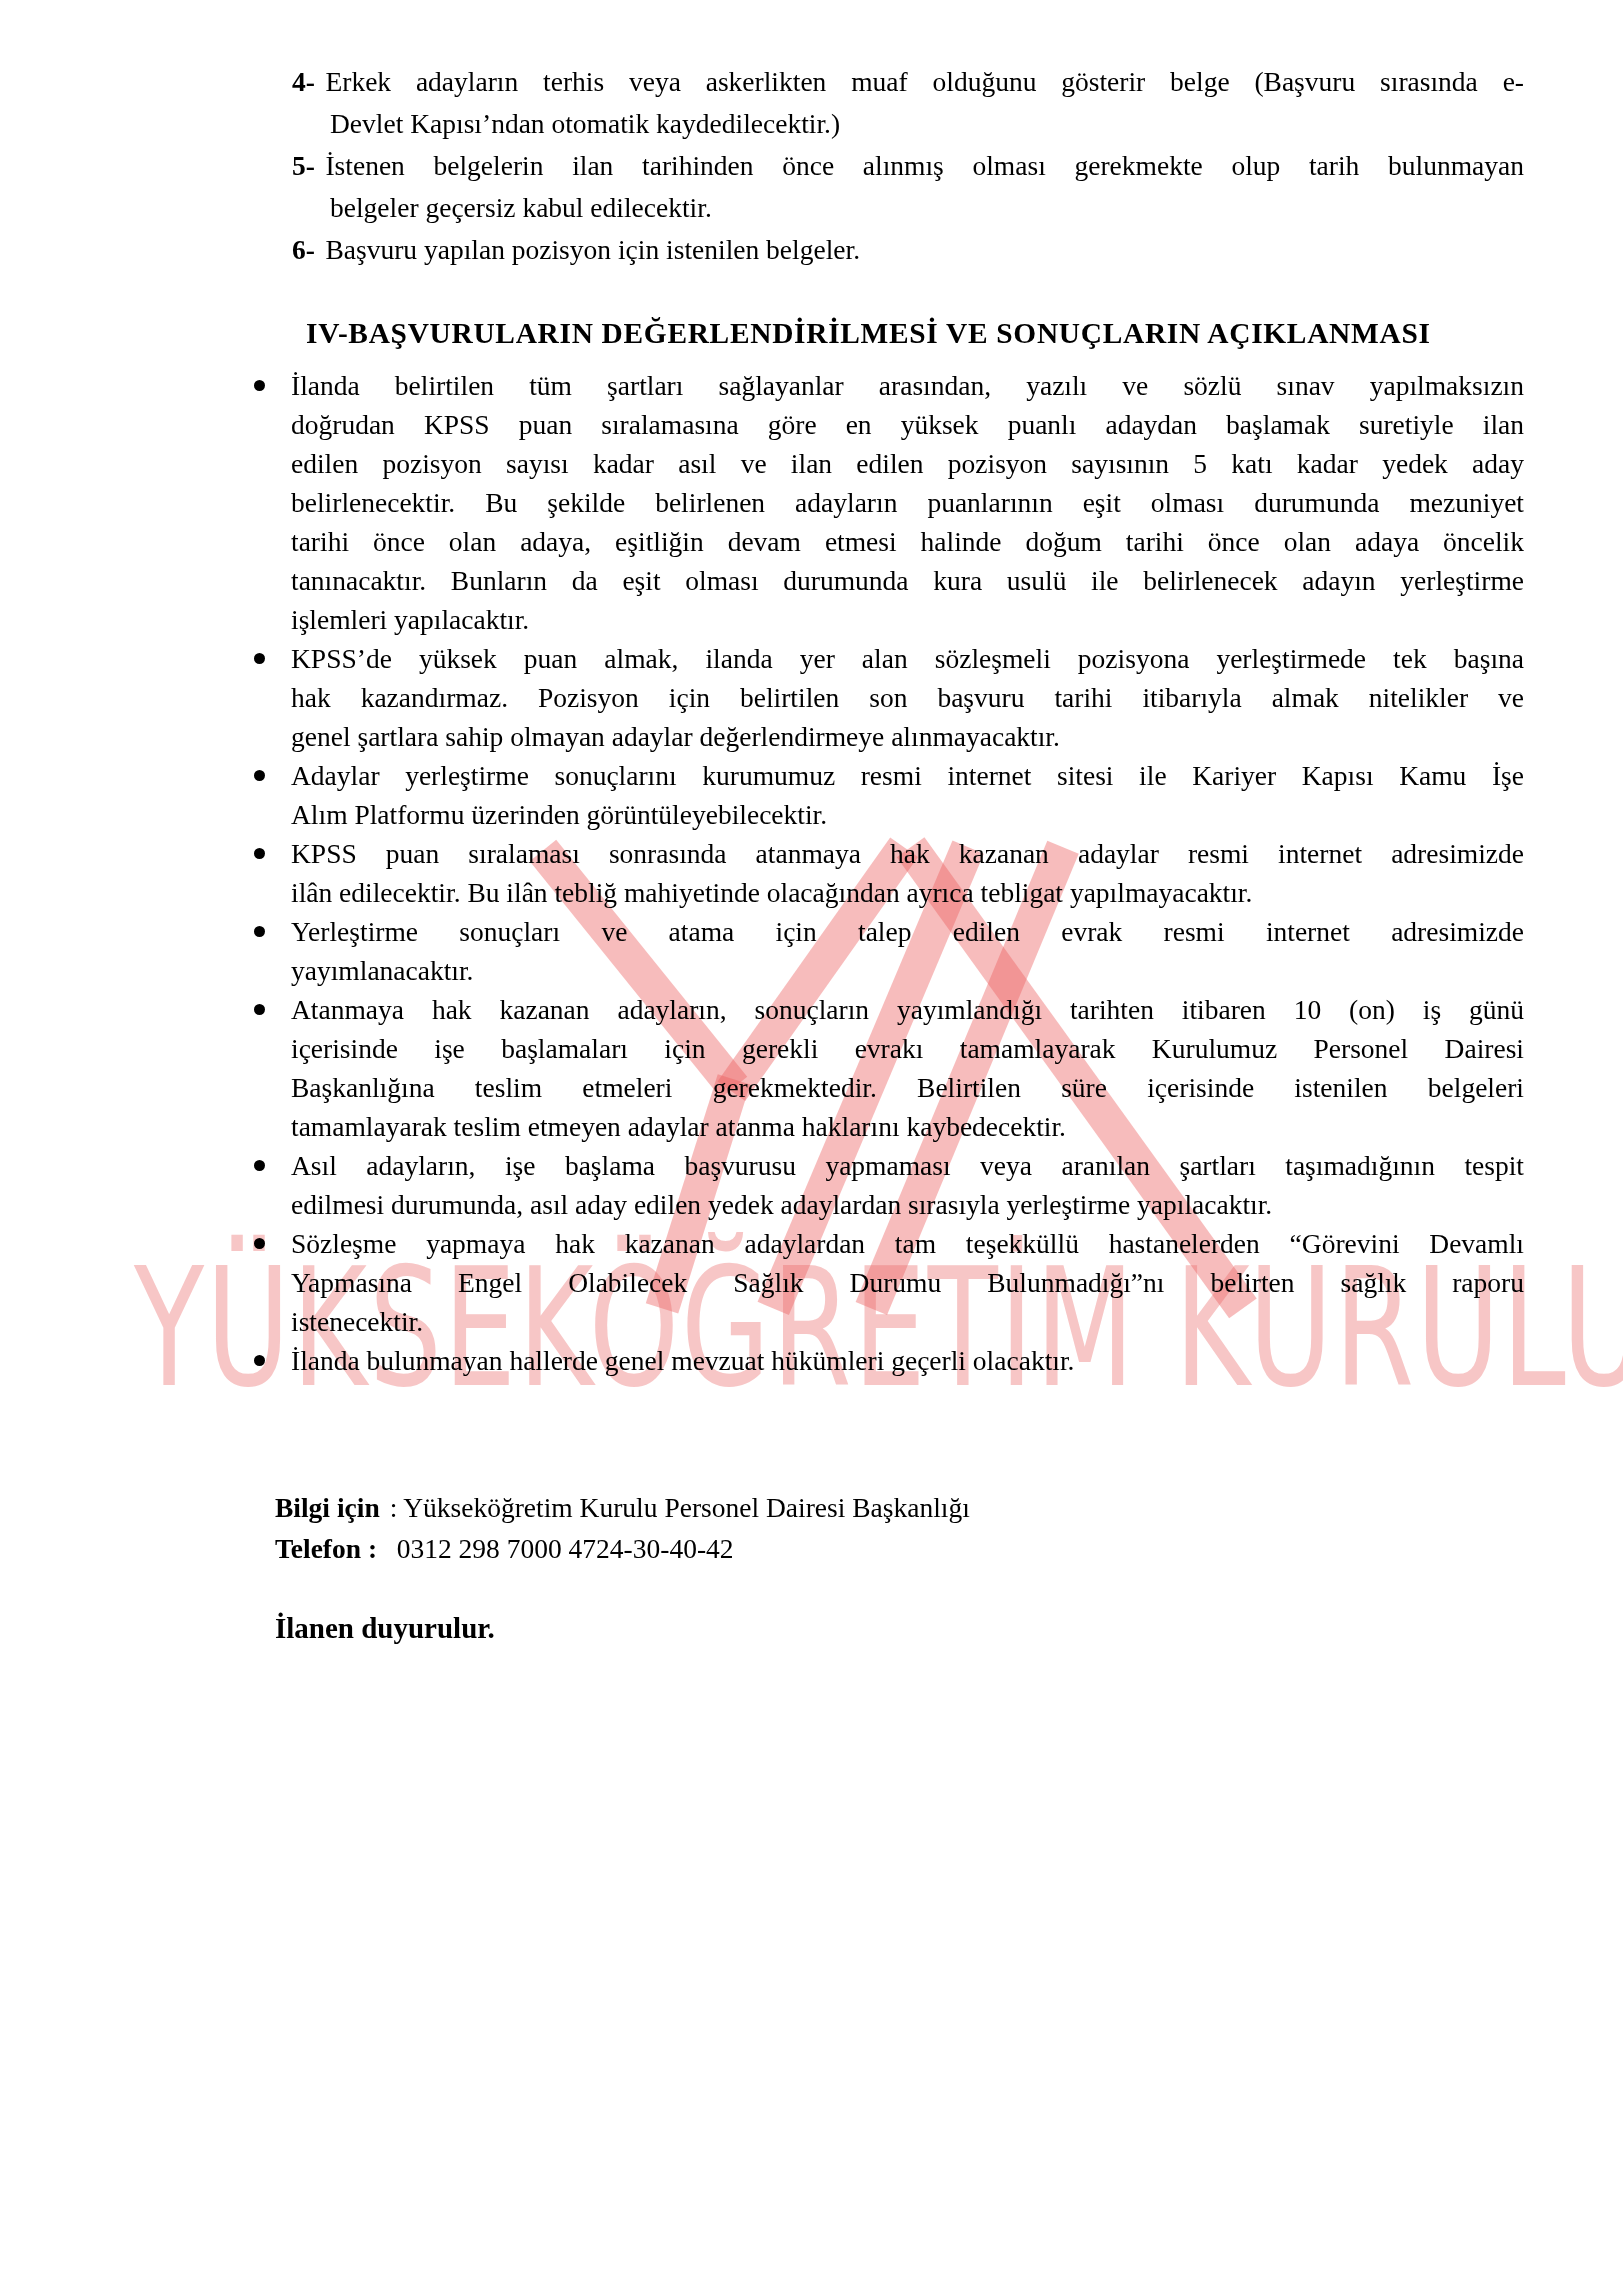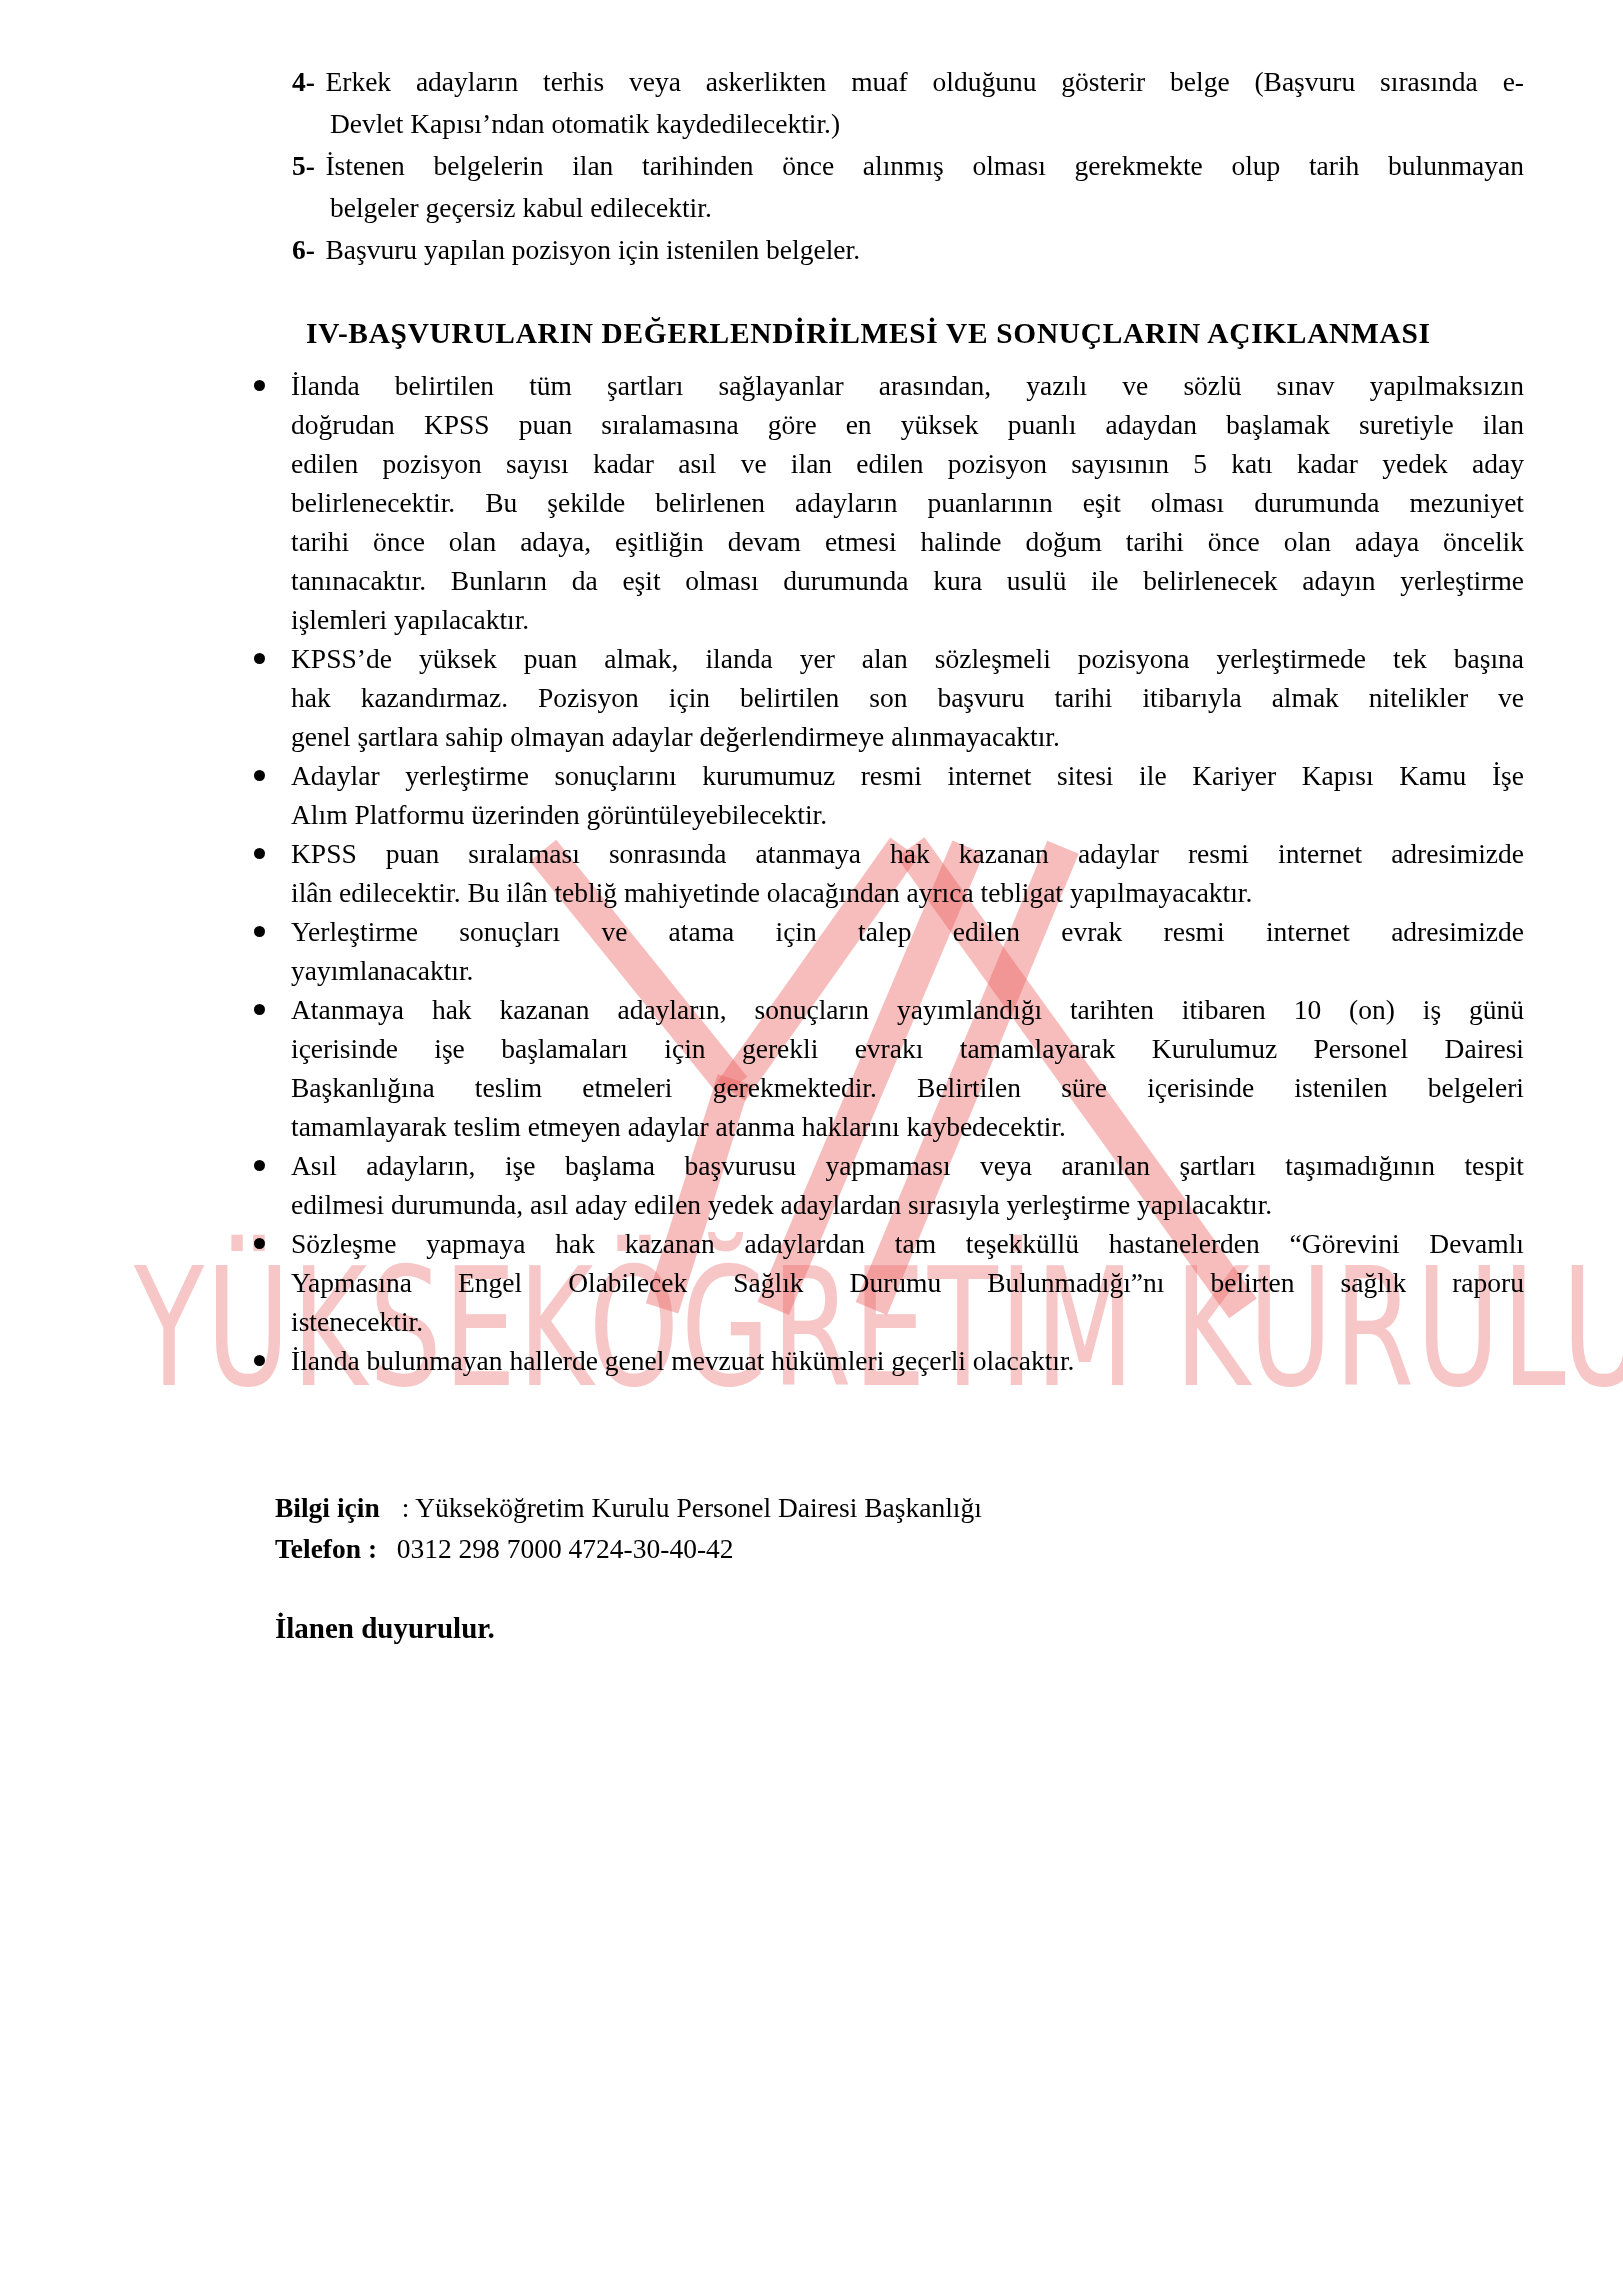--- a/index.html
+++ b/index.html
@@ -57,21 +57,21 @@
   .dot{
     position:absolute;left:1.3px;top:13.7px;
     width:11px;height:11px;border-radius:50%;background:#000;
   }
   
   .info{
     position:absolute;left:275px;top:1487px;width:1250px;
     font-size:27.5px;line-height:41px;
   }
   .info .lbl{font-weight:bold;}
-  .info .val{margin-left:22px;}
+  .info .val{margin-left:10px;}
   .info .val.tel{margin-left:19.6px;}
   .closing{
     position:absolute;left:275px;top:1609px;
     font-size:29px;line-height:39px;font-weight:bold;text-align:right;
   }
 </style>
 </head>
 <body>
 
 <div class="page">

